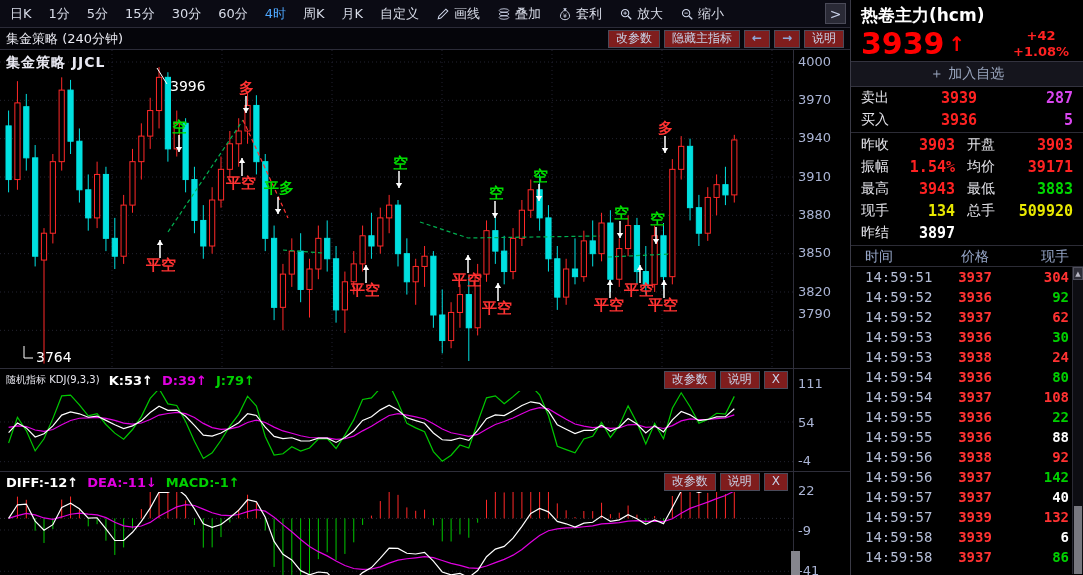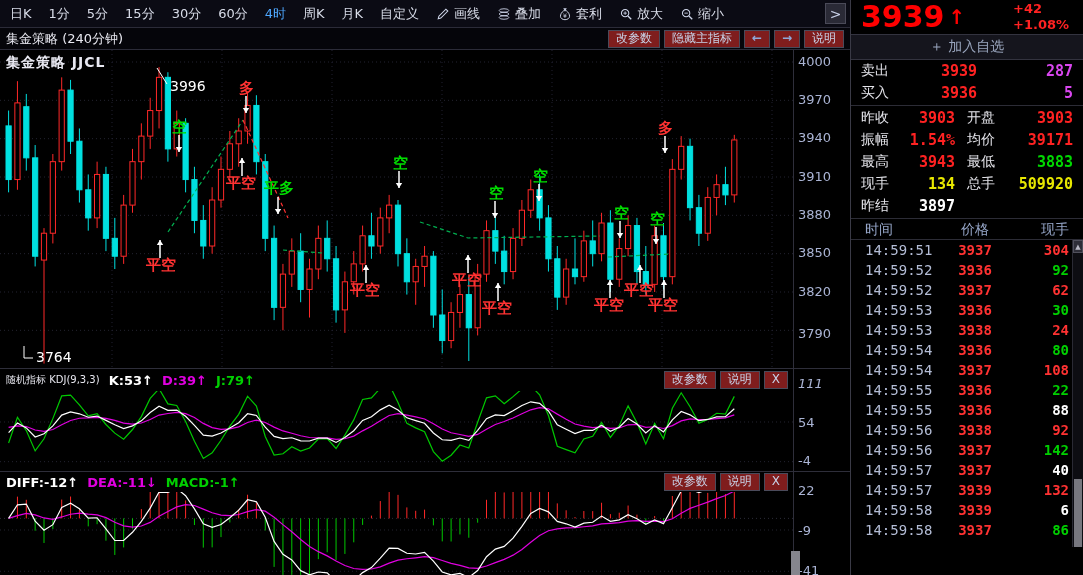--- a/index.html
+++ b/index.html
@@ -28,21 +28,21 @@
 #macd-sec .ind-header{height:20px}
 .ind-title{color:#e8e8f0;font-size:10px;margin-right:9px;white-space:nowrap}
 .ind-tok{font-size:13px;margin-right:9px;font-weight:bold;white-space:nowrap}
 .ind-btns{margin-left:auto;display:flex;margin-right:62px}
 .ind-svg{display:block}
 .right-panel{position:absolute;left:850px;top:0;width:233px;height:575px;border-left:1px solid #3a3a46;background:#000}
 .rp-name{color:#fff;font-size:17px;font-weight:bold;padding:4px 10px 0}
 .rp-price-row{display:flex;align-items:center;padding:0 10px;height:34px}
 .rp-price{color:#ff0000;font-size:30px;font-weight:bold;line-height:32px}
 .rp-arrow{color:#ff0000;font-size:20px;font-weight:bold;margin-left:4px}
-.rp-chg{margin-left:auto;text-align:left;color:#ff2222;font-size:13px;font-weight:bold;line-height:16px;padding-right:4px}
+.rp-chg{margin-left:auto;text-align:center;color:#ff2222;font-size:13px;font-weight:bold;line-height:16px;padding-right:4px}
 .rp-add{height:26px;background:#15151d;border-top:1px solid #33333f;border-bottom:1px solid #33333f;color:#9aa6be;font-size:14px;display:flex;align-items:center;justify-content:center;cursor:pointer}
 .q-row{display:flex;align-items:center;height:22px;padding:0 10px;font-size:14px}
 .q-label{color:#e4e4ea;width:56px;white-space:nowrap}
 .q-price{width:60px;text-align:right;font-weight:bold;font-family:"DejaVu Sans Mono","Liberation Mono",monospace;font-size:15px}
 .q-extra{flex:1;text-align:right;color:#d946ef;font-weight:bold;font-family:"DejaVu Sans Mono","Liberation Mono",monospace;font-size:15px}
 .q-grid-row{display:flex;height:22px;padding:0 10px;font-size:14px;align-items:center}
 .q-cell{width:50%;display:flex;align-items:center}
 .q-cell:first-child{padding-right:12px}
 .q-cell .q-label{width:auto;margin-right:auto}
 .q-val{font-weight:bold;font-family:"DejaVu Sans Mono","Liberation Mono",monospace;font-size:15px}
@@ -414,21 +414,21 @@
         </svg>
       <div class="strategy">集金策略 JJCL</div>
       <div class="axis" id="main-axis">
           <div class="axis-label" style="top: 4px;">4000</div>
           <div class="axis-label" style="top: 42px;">3970</div>
           <div class="axis-label" style="top: 80px;">3940</div>
           <div class="axis-label" style="top: 119px;">3910</div>
           <div class="axis-label" style="top: 157px;">3880</div>
           <div class="axis-label" style="top: 195px;">3850</div>
           <div class="axis-label" style="top: 234px;">3820</div>
-          <div class="axis-label" style="top: 276px;">3790</div>
+          <div class="axis-label" style="top: 256px;">3790</div>
         </div>
     </div>
     <div class="ind-section" id="kdj-sec">
       <div class="ind-header">
         <span class="ind-title">随机指标 KDJ(9,3,3)</span>
         <span id="kdj-tokens" style="display:flex">
             <span class="ind-tok" style="color: rgb(255, 255, 255);">K:53↑</span>
             <span class="ind-tok" style="color: rgb(224, 0, 224);">D:39↑</span>
             <span class="ind-tok" style="color: rgb(0, 208, 0);">J:79↑</span>
           </span>
@@ -439,21 +439,21 @@
           </span>
       </div>
       <svg id="kdj-svg" class="ind-svg" width="793" height="80" viewBox="0 0 793 80">
           <line x1="0" y1="30.988" x2="793" y2="30.988" stroke="#232330" stroke-dasharray="1,3"></line>
           <line x1="0" y1="70.66000000000001" x2="793" y2="70.66000000000001" stroke="#232330" stroke-dasharray="1,3"></line>
           <polyline points="8.6,52.0115 17.45,26.2277356321839 26.3,39.58051340996168 35.15,59.880909323116214 44,47.75900016373579 52.85,27.623805225033998 61.699999999999996,4.928534093538309 70.54999999999998,4.080528850099457 79.39999999999999,13.918785218877495 88.24999999999999,24.902637310840078 97.1,22.621643618761855 105.94999999999999,33.4950352265472 114.79999999999998,42.153094249279896 123.64999999999999,48.23122112057444 132.49999999999997,38.52869738330818 141.35,25.634825562594024 150.2,7.416405521185222 159.04999999999998,-2.266918188123512 167.89999999999998,12.868879624422469 176.75,14.457440269197647 185.6,30.435841651029364 194.45,50.159781404066386 203.29999999999998,67.42064471694124 212.14999999999998,61.87340122078105 220.99999999999997,49.237581753511954 229.85,35.057930684335474 238.7,23.329292857613996 247.54999999999998,5.1967167995282235 256.4,15.09826147120065 265.25,45.479243725913115 274.1,64.09930796138107 282.95,62.776709364352115 291.8,55.81457238827145 300.65000000000003,60.11309307260686 309.5,57.007554289835454 318.35,48.014446791453544 327.2,47.68999125963314 336.05,57.50415692195662 344.90000000000003,44.128907009359494 353.75,28.910068895650113 362.6,8.517385715292917 371.45,6.951417687829945 380.3,-2.839745548724391 389.15000000000003,-6.710443498408 398,11.543443727481662 406.85,32.39486282111983 415.7,36.88391617890868 424.55,40.776528018305584 433.4,60.556416094365744 442.25,70.26039069943319 451.1,64.2620564318559 459.95,54.03527077390925 468.8,56.97157609442331 477.65,31.21972714701746 486.5,6.821804396481614 495.35,4.917719049159629 504.2,12.805490111554345 513.05,5.635445015779304 521.9,-2.0525133618739835 530.75,-5.192270597269313 539.6,3.7563388203015897 548.45,24.51072727699671 557.3,55.254014683396754 566.15,58.56698355538164 575,61.796063791074644 583.85,47.99511123141 592.7,45.22284532383425 601.55,31.313077662263446 610.4,46.40638613112513 619.25,34.68843410108019 628.1,14.850594387940394 636.95,31.82354529838615 645.8,52.95137744301148 654.65,32.45363463988407 663.5,47.78164813103226 672.35,17.319959280444447 681.2,1.7948507240210052 690.05,15.726356697350177 698.9,32.13077850048626 707.75,28.44381853659305 716.6,22.24346939624488 725.45,23.048196023785124 734.3,5.3572878074931545" fill="none" stroke="#00c800" stroke-width="1.2"></polyline>
           <polyline points="8.6,36.336500000000015 17.45,34.8923908045977 26.3,35.562122605363996 35.15,39.036234993614315 44,40.28234430363167 52.85,38.4739815781177 61.699999999999996,33.68177479460636 70.54999999999998,29.453025373962518 79.39999999999999,27.233848208950363 88.24999999999999,26.900818080648897 97.1,26.289507443236467 105.94999999999999,27.318868555138003 114.79999999999998,29.438043654301133 123.64999999999999,32.12278329234017 132.49999999999997,33.03791387676417 141.35,31.980329831882727 150.2,28.471197787497367 159.04999999999998,24.080038362408665 167.89999999999998,22.47844425698207 176.75,21.33258654444144 185.6,22.63305155966829 194.45,26.56544153743944 203.29999999999998,32.40189913451113 212.14999999999998,36.612113718263984 220.99999999999997,38.41575200901369 229.85,37.93606324834536 238.7,35.84938176395517 247.54999999999998,31.4704296261799 256.4,29.13154846118286 265.25,31.46693349900147 274.1,36.128701279341406 282.95,39.93555957720009 291.8,42.20398997878171 300.65000000000003,44.76243327789958 309.5,46.51173627960472 318.35,46.726409209868834 327.2,46.8640637884066 336.05,48.38407709319945 344.90000000000003,47.776195652650884 353.75,45.081034687365054 362.6,39.857656262783316 371.45,35.15676503778999 380.3,29.72869209685937 389.15000000000003,24.523101297535455 398,22.66886450181348 406.85,24.058292833142957 415.7,25.890524739680913 424.55,28.017096636627294 433.4,32.665570844875646 442.25,38.03625939552673 451.1,41.782801829288026 459.95,43.53315453566248 468.8,45.452929044056894 477.65,43.41961448733697 486.5,38.19135590292906 495.35,33.43797920953343 504.2,30.490480766964993 513.05,26.93976137393846 521.9,22.79800784025097 530.75,18.79939663489093 539.6,16.65038837566389 548.45,17.773293932997152 557.3,23.127682611625676 566.15,28.190439889305097 575,32.9912433038436 583.85,35.13465300778166 592.7,36.575823338646316 601.55,35.824002527734464 610.4,37.33577161393313 619.25,36.95758054066843 628.1,33.79943966170728 636.95,33.5171690383757 645.8,36.29348452475222 654.65,35.74493454119963 663.5,37.464465054032864 672.35,34.58667851494881 681.2,29.90213168767341 690.05,27.877020974770097 698.9,28.484700621300973 707.75,28.478860323485563 716.6,27.58809019102261 725.45,26.939533881417248 734.3,23.85635587085666" fill="none" stroke="#e000e0" stroke-width="1.2"></polyline>
           <polyline points="8.6,41.56150000000001 17.45,32.00417241379311 26.3,36.90158620689656 35.15,45.984459770114945 44,42.77456292366638 52.85,34.857256127089805 61.699999999999996,24.097361227583676 70.54999999999998,20.99552653267483 79.39999999999999,22.795493878926077 88.24999999999999,26.234757824045957 97.1,25.0668861684116 105.94999999999999,29.37759077894107 114.79999999999998,33.676393852627385 123.64999999999999,37.49226256841826 132.49999999999997,34.868175045612176 141.35,29.86516174211983 150.2,21.452933698726646 159.04999999999998,15.297719512231271 167.89999999999998,19.275256046128867 176.75,19.040871119360176 185.6,25.233981590121978 194.45,34.43022149298175 203.29999999999998,44.07481432865451 212.14999999999998,45.032542885769665 220.99999999999997,42.02302859051311 229.85,36.976685727008736 238.7,31.676018795174784 247.54999999999998,22.712525350629345 256.4,24.453786131188792 265.25,36.137703574638685 274.1,45.45223684002131 282.95,47.54927617291743 291.8,46.74085078194495 300.65000000000003,49.87931987613535 309.5,50.010342283014964 318.35,47.15575507039708 327.2,47.139372945482116 336.05,51.42410370278518 344.90000000000003,46.56043277155375 353.75,39.69071275679341 362.6,29.41089941361986 371.45,25.754982587803305 380.3,18.872546214998117 389.15000000000003,14.111919698887636 398,18.960390910369536 406.85,26.837149495801917 415.7,29.55498855275684 424.55,32.27024043052006 433.4,41.96251926137236 442.25,48.77763649682888 451.1,49.27588669681066 459.95,47.033859948411404 468.8,49.2924780608457 477.65,39.35298537389713 486.5,27.734838734113247 495.35,23.931225822742167 504.2,24.59548388182811 513.05,19.838322587885408 521.9,14.51450077287599 530.75,10.802174224170852 539.6,12.352371857209793 548.45,20.019105047663672 557.3,33.8364599688827 566.15,38.315954444663944 575,42.592850132920624 583.85,39.42147241565778 592.7,39.458164000375625 601.55,34.320360905910796 610.4,40.35930978633046 619.25,36.201198394139006 628.1,27.483157903784992 636.95,32.952627791712516 645.8,41.846115497505316 654.65,34.64783457409445 663.5,40.90352607969934 672.35,28.83110543678069 681.2,20.533038033122605 690.05,23.82679954896346 698.9,29.700059914362733 707.75,28.467179727854727 716.6,25.8065499260967 725.45,25.64242126220654 734.3,17.68999984973549" fill="none" stroke="#ffffff" stroke-width="1.2"></polyline>
         </svg>
       <div class="axis" id="kdj-axis">
-          <div class="axis-label" style="top: 7px; font-style: italic;">111</div>
+          <div class="axis-label" style="top: 7px;">111</div>
           <div class="axis-label" style="top: 46px;">54</div>
           <div class="axis-label" style="top: 84px;">-4</div>
         </div>
     </div>
     <div class="ind-section" id="macd-sec">
       <div class="ind-header">
         <span id="macd-tokens" style="display:flex">
             <span class="ind-tok" style="color: rgb(255, 255, 255);">DIFF:-12↑</span>
             <span class="ind-tok" style="color: rgb(224, 0, 224);">DEA:-11↓</span>
             <span class="ind-tok" style="color: rgb(0, 208, 0);">MACD:-1↑</span>
@@ -558,20 +558,21 @@
         </svg>
       <div class="axis" id="macd-axis">
           <div class="axis-label" style="top: 11px;">22</div>
           <div class="axis-label" style="top: 51px;">-9</div>
           <div class="axis-label" style="top: 91px;">-41</div>
         </div>
     </div>
   </div>
 
   <div class="right-panel">
+    <div class="rp-name">热卷主力(hcm)</div>
     <div class="rp-price-row">
       <span class="rp-price">3939</span>
       <span class="rp-arrow">↑</span>
       <span class="rp-chg">
         <div>+42</div>
         <div>+1.08%</div>
       </span>
     </div>
     <div class="rp-add">＋ 加入自选</div>
     <div id="rp-quotes">

